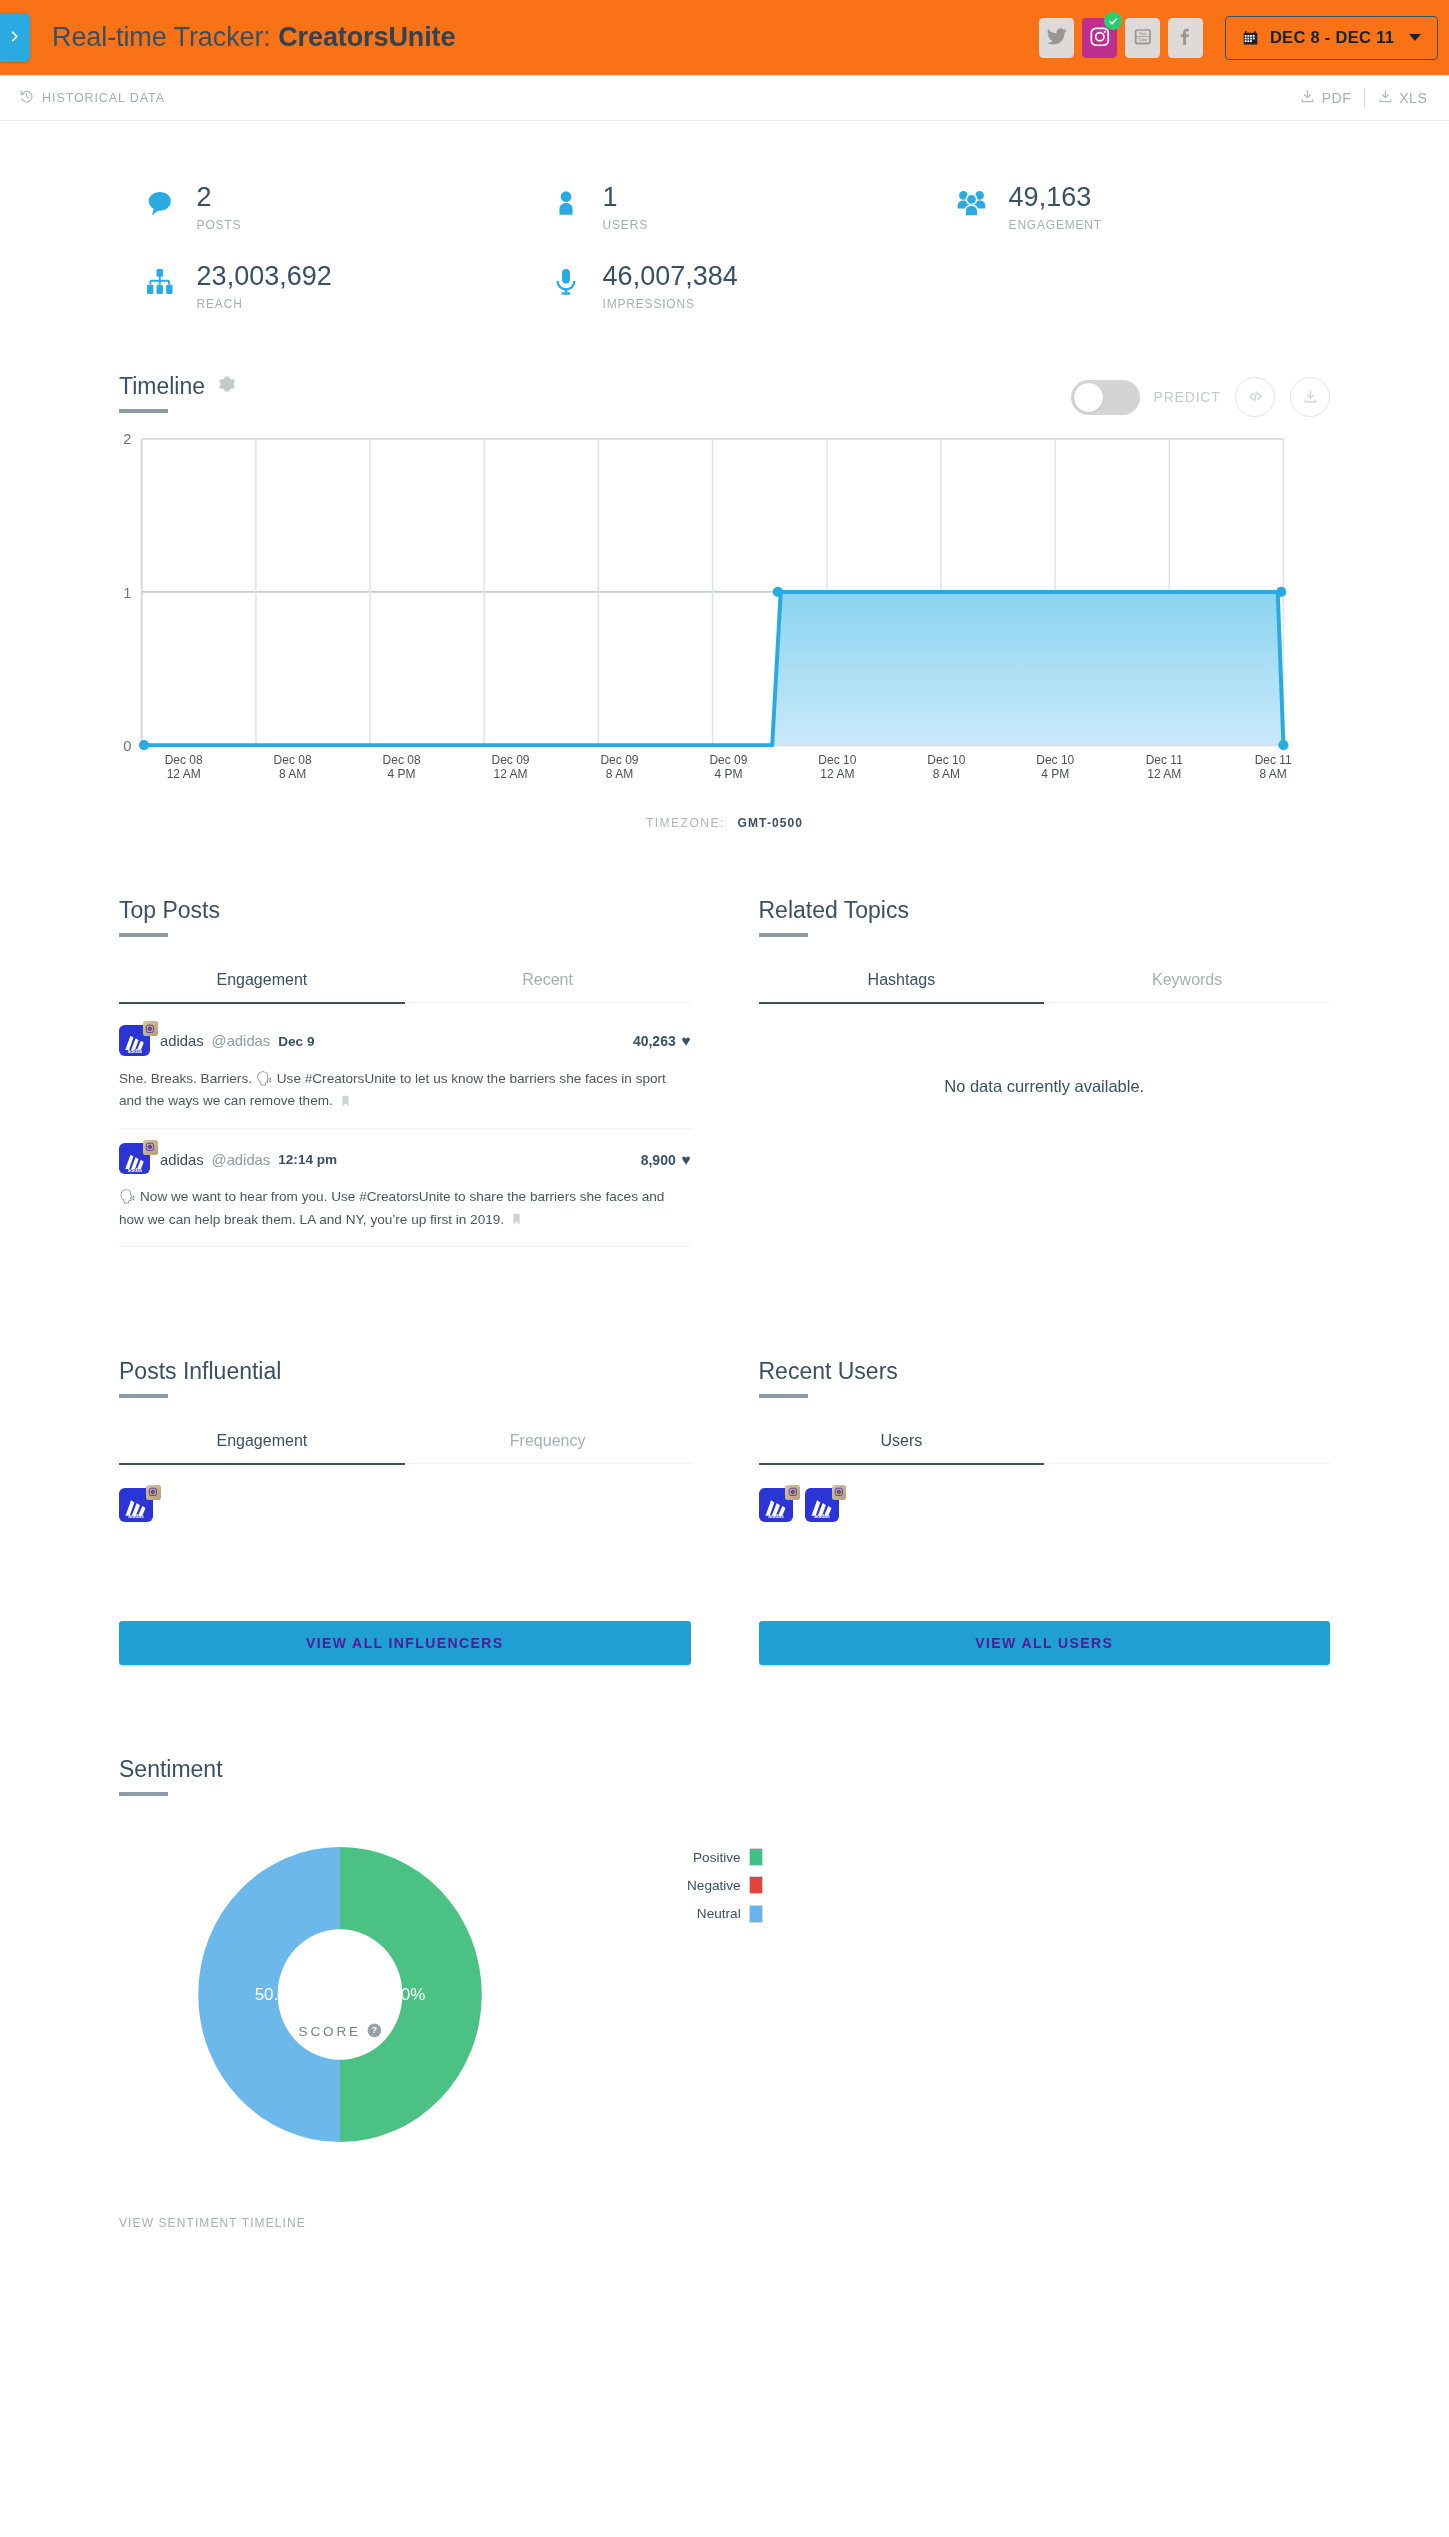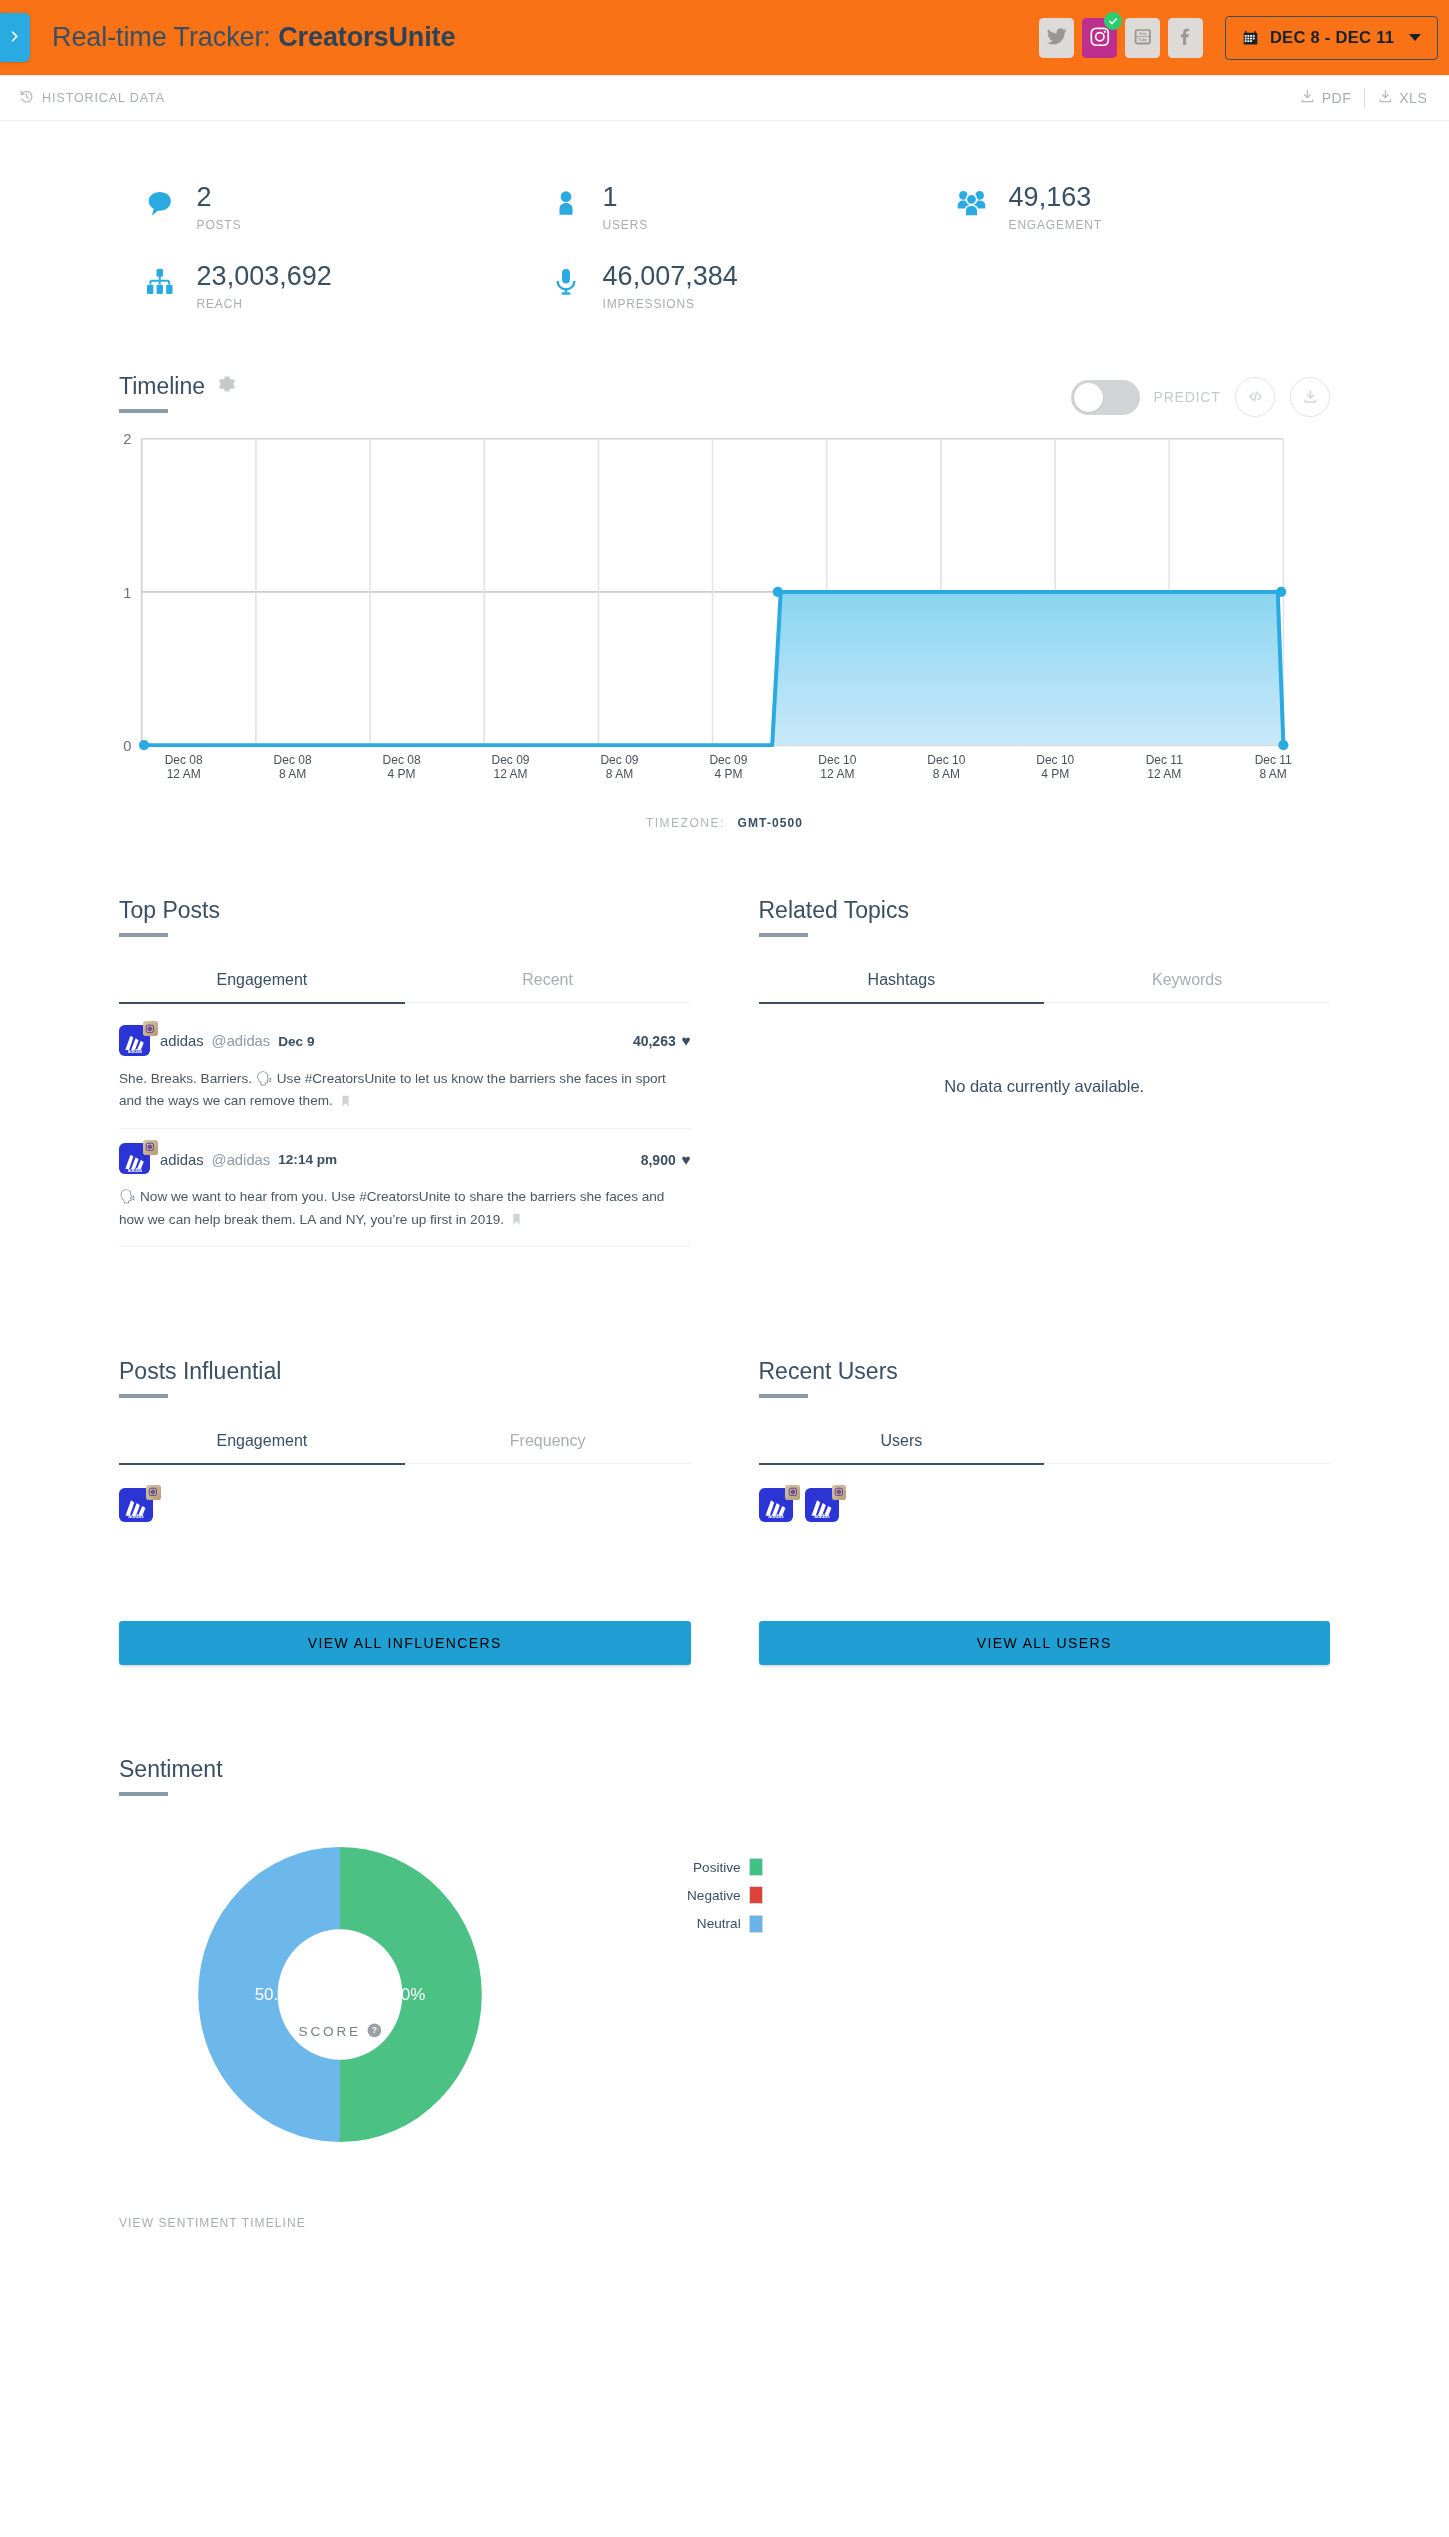--- a/index.html
+++ b/index.html
@@ -252,35 +252,35 @@
     overflow: hidden;
   }
   .infl-avatar svg { width: 28px; height: 24px; margin-bottom: 2.3px; }
 
   
   .cta-row { display: flex; padding: 0 119px; margin-top: 97px; gap: 0; }
   .cta-col { width: 50%; padding-right: 34px; }
   .cta-col.right { padding-right: 0; padding-left: 34px; }
   .cta-btn {
     width: 100%; height: 44px; border-radius: 3.4px; border: none;
-    background: #1f9fd4; color: #000000;
+    background: #1f9fd4; color: #4c1d95;
     font-family: "Liberation Sans", sans-serif;
-    font-size: 14px; font-weight: 400; letter-spacing: 1.4px;
+    font-size: 14px; font-weight: 700; letter-spacing: 1.4px;
     cursor: pointer; display: flex; align-items: center; justify-content: center;
     box-shadow: 0 1.1px 1.7px rgba(0,0,0,.12);
   }
 
   
   .sentiment { padding: 0 119px; margin-top: 91px; }
   .donut-area {
     margin-top: 34px; position: relative; height: 352px;
   }
   .donut-svg { position: absolute; left: 62px; top: 0; }
   .legend {
-    position: absolute; left: 568px; top: 28px;
+    position: absolute; left: 568px; top: 18px;
   }
   .legend-item {
     display: flex; align-items: center; justify-content: flex-end;
     gap: 8px; margin-bottom: 10.2px;
   }
   .legend-label { font-size: 13.6px; color: #3b4f63; }
   .legend-swatch {
     width: 14.8px; height: 18px; border: 1.1px solid #d4d7da; border-radius: 1.1px;
   }
   .view-sent {

